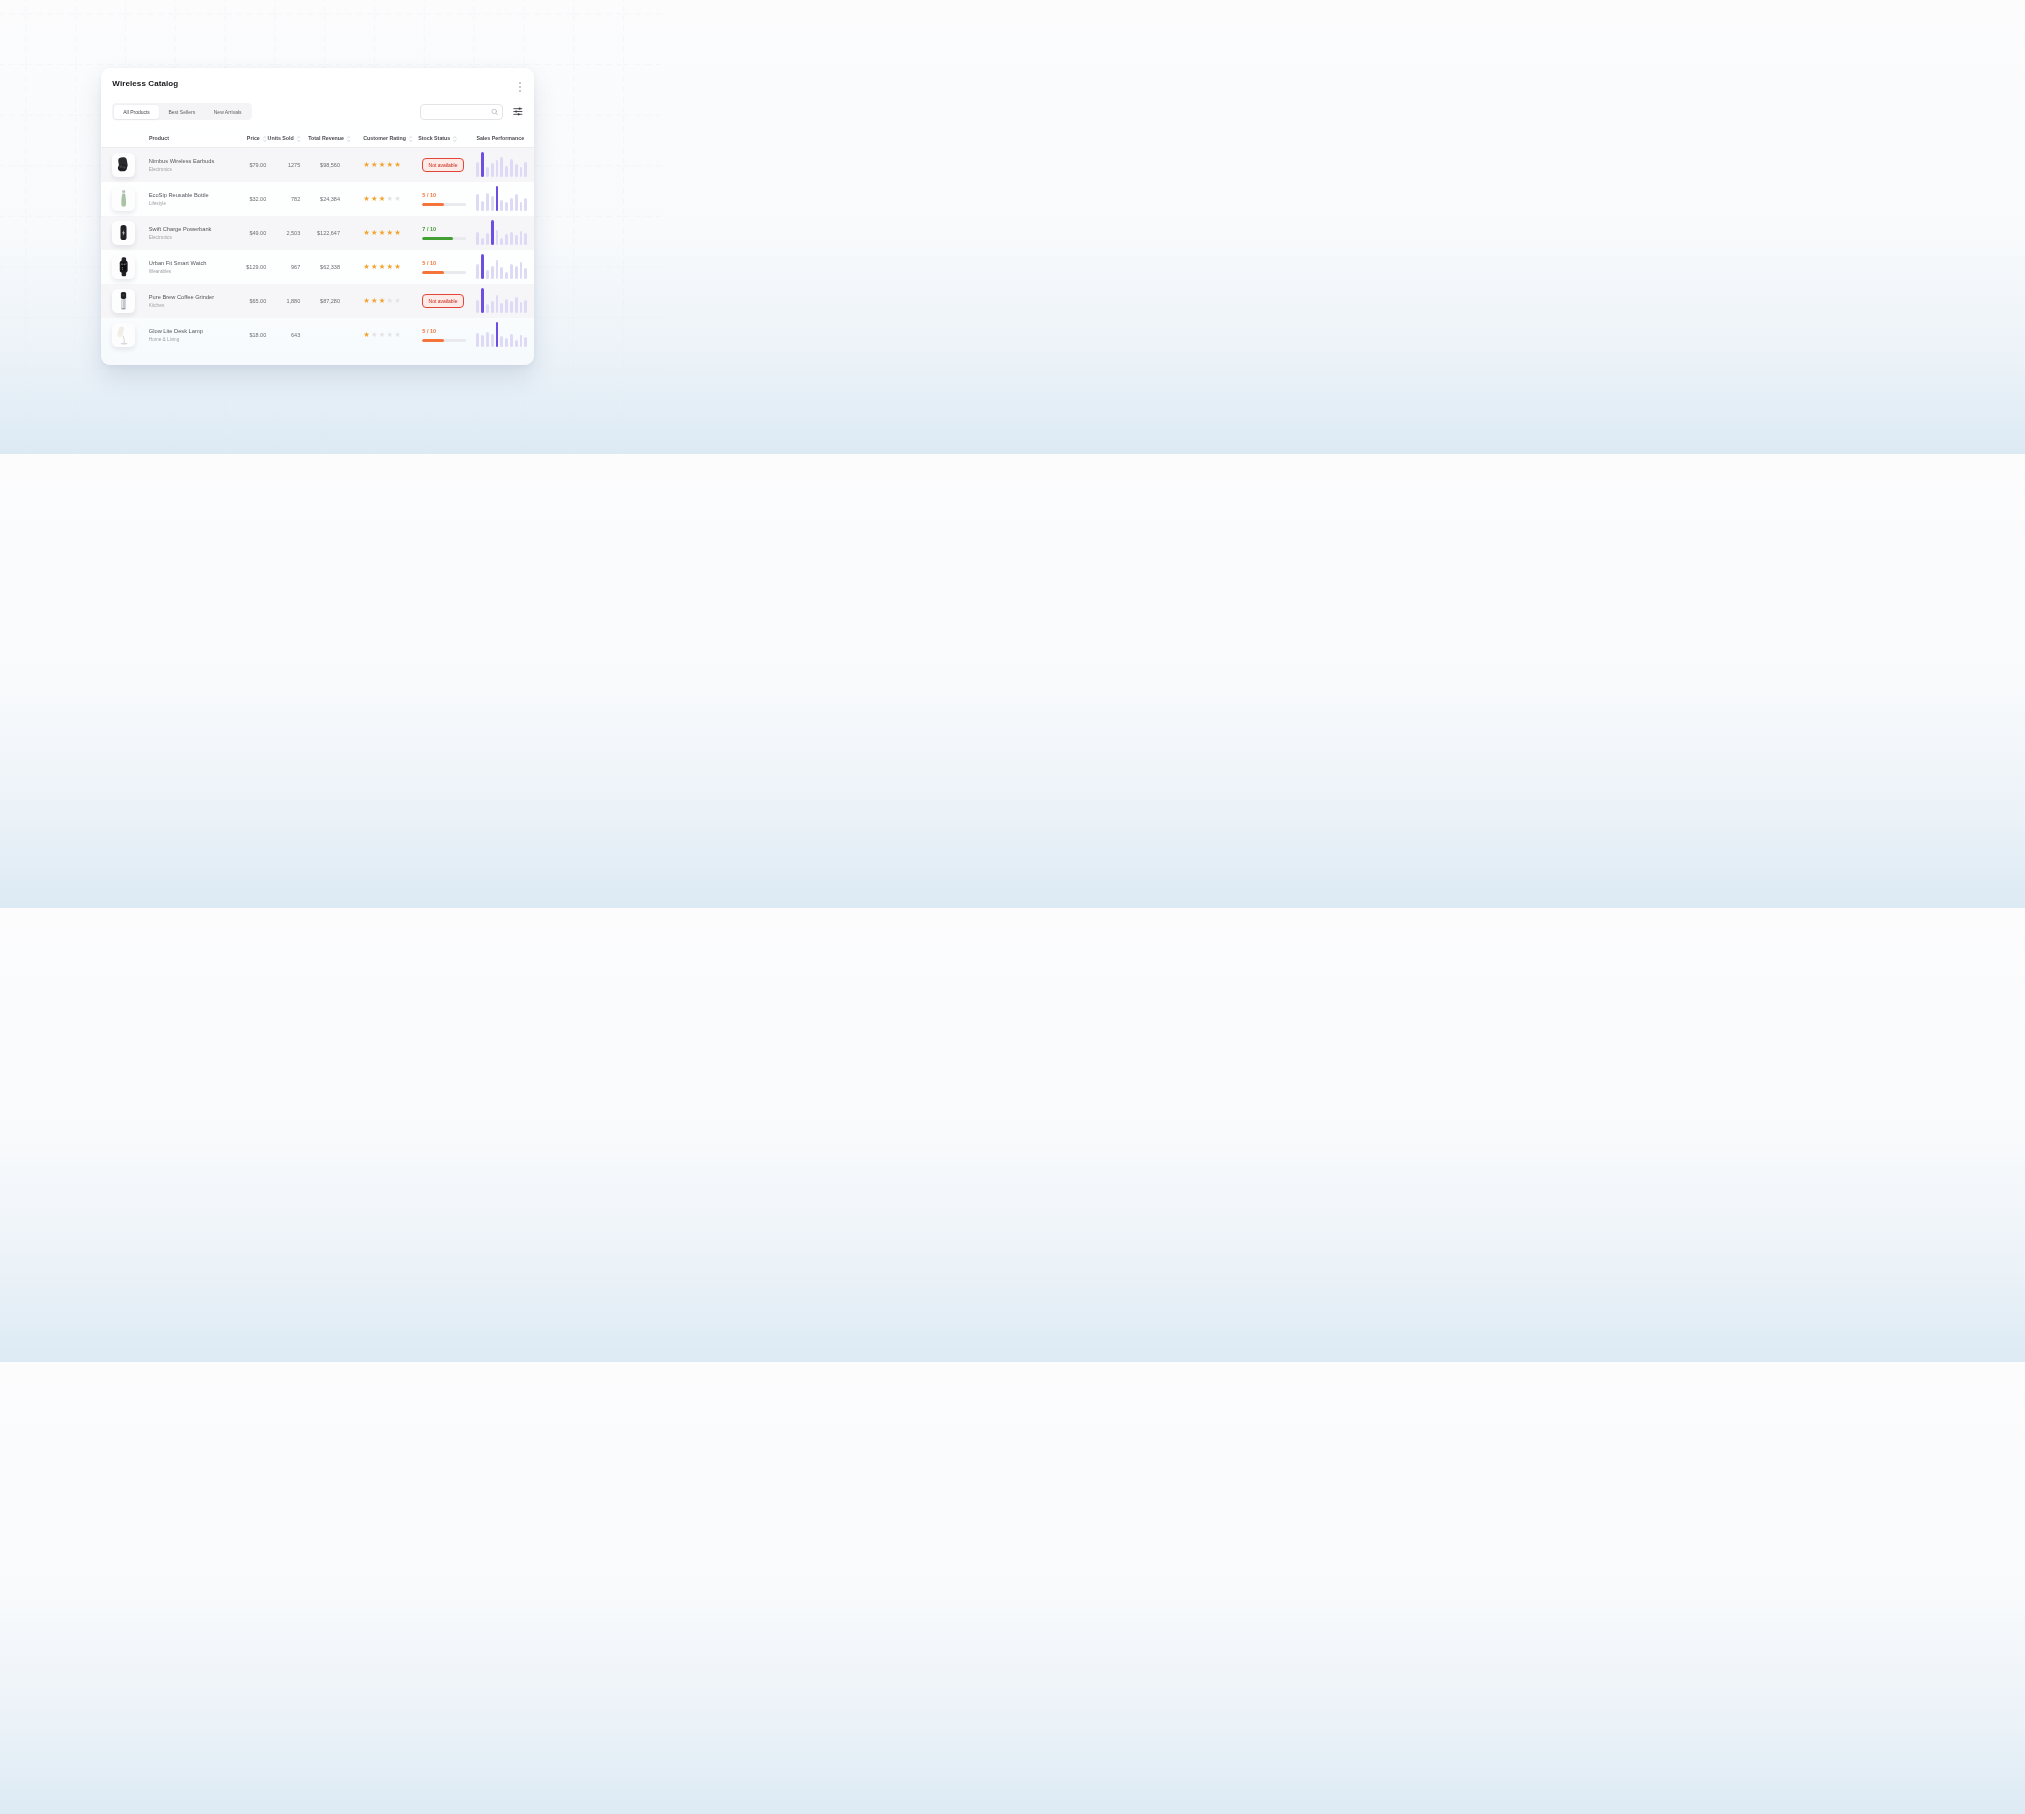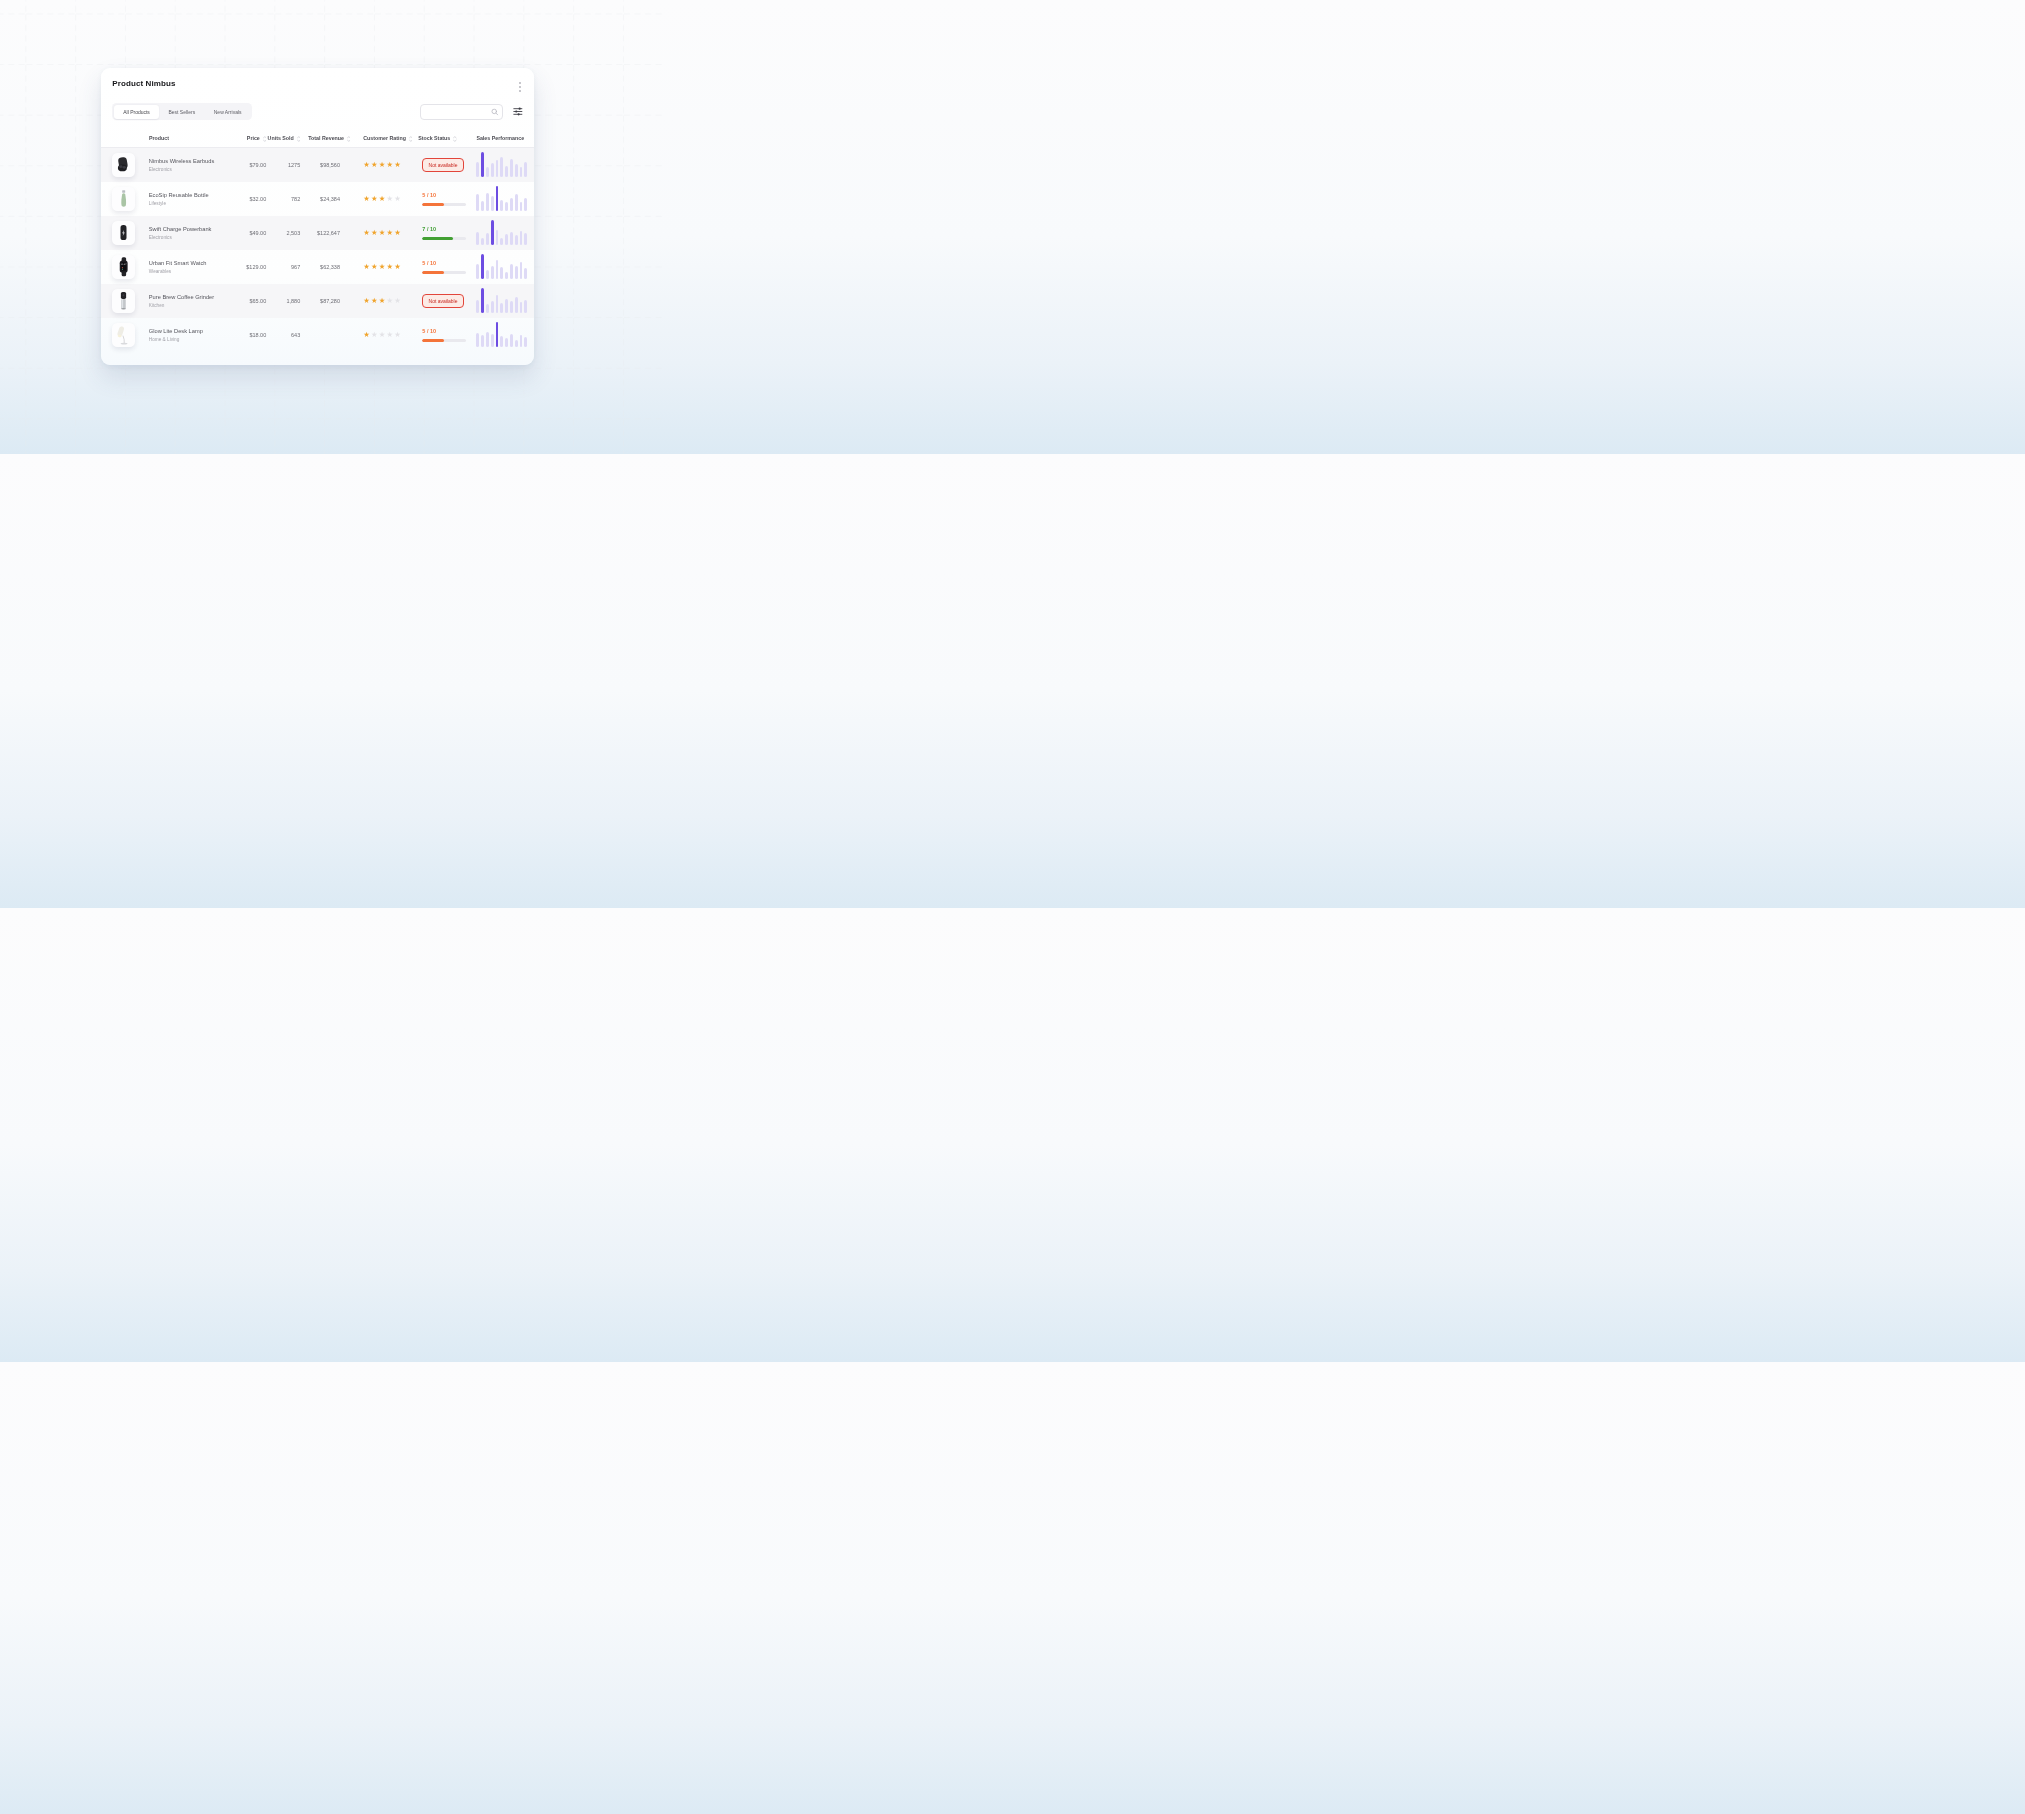--- a/index.html
+++ b/index.html
@@ -106,21 +106,21 @@
     <pattern id="grid" width="123" height="125" patternUnits="userSpaceOnUse" x="65" y="35">
       <path d="M 123 0 V 125 M 0 125 H 123" stroke="#e6e8ec" stroke-width="1.6" stroke-dasharray="15 11" fill="none"></path>
     </pattern>
   </defs>
   <rect width="1640" height="1120" fill="url(#grid)"></rect>
 </svg>
 
 <div class="card">
 
   <div class="card-head">
-    <div class="card-title">Product Nimbus</div>
+    <div class="card-title">Wireless Catalog</div>
     <div class="kebab">
         <i></i>
         <i></i>
         <i></i>
       </div>
   </div>
 
   <div class="controls">
     <div class="tabs" id="tabs">
         <button class="tab active">All Products</button>

